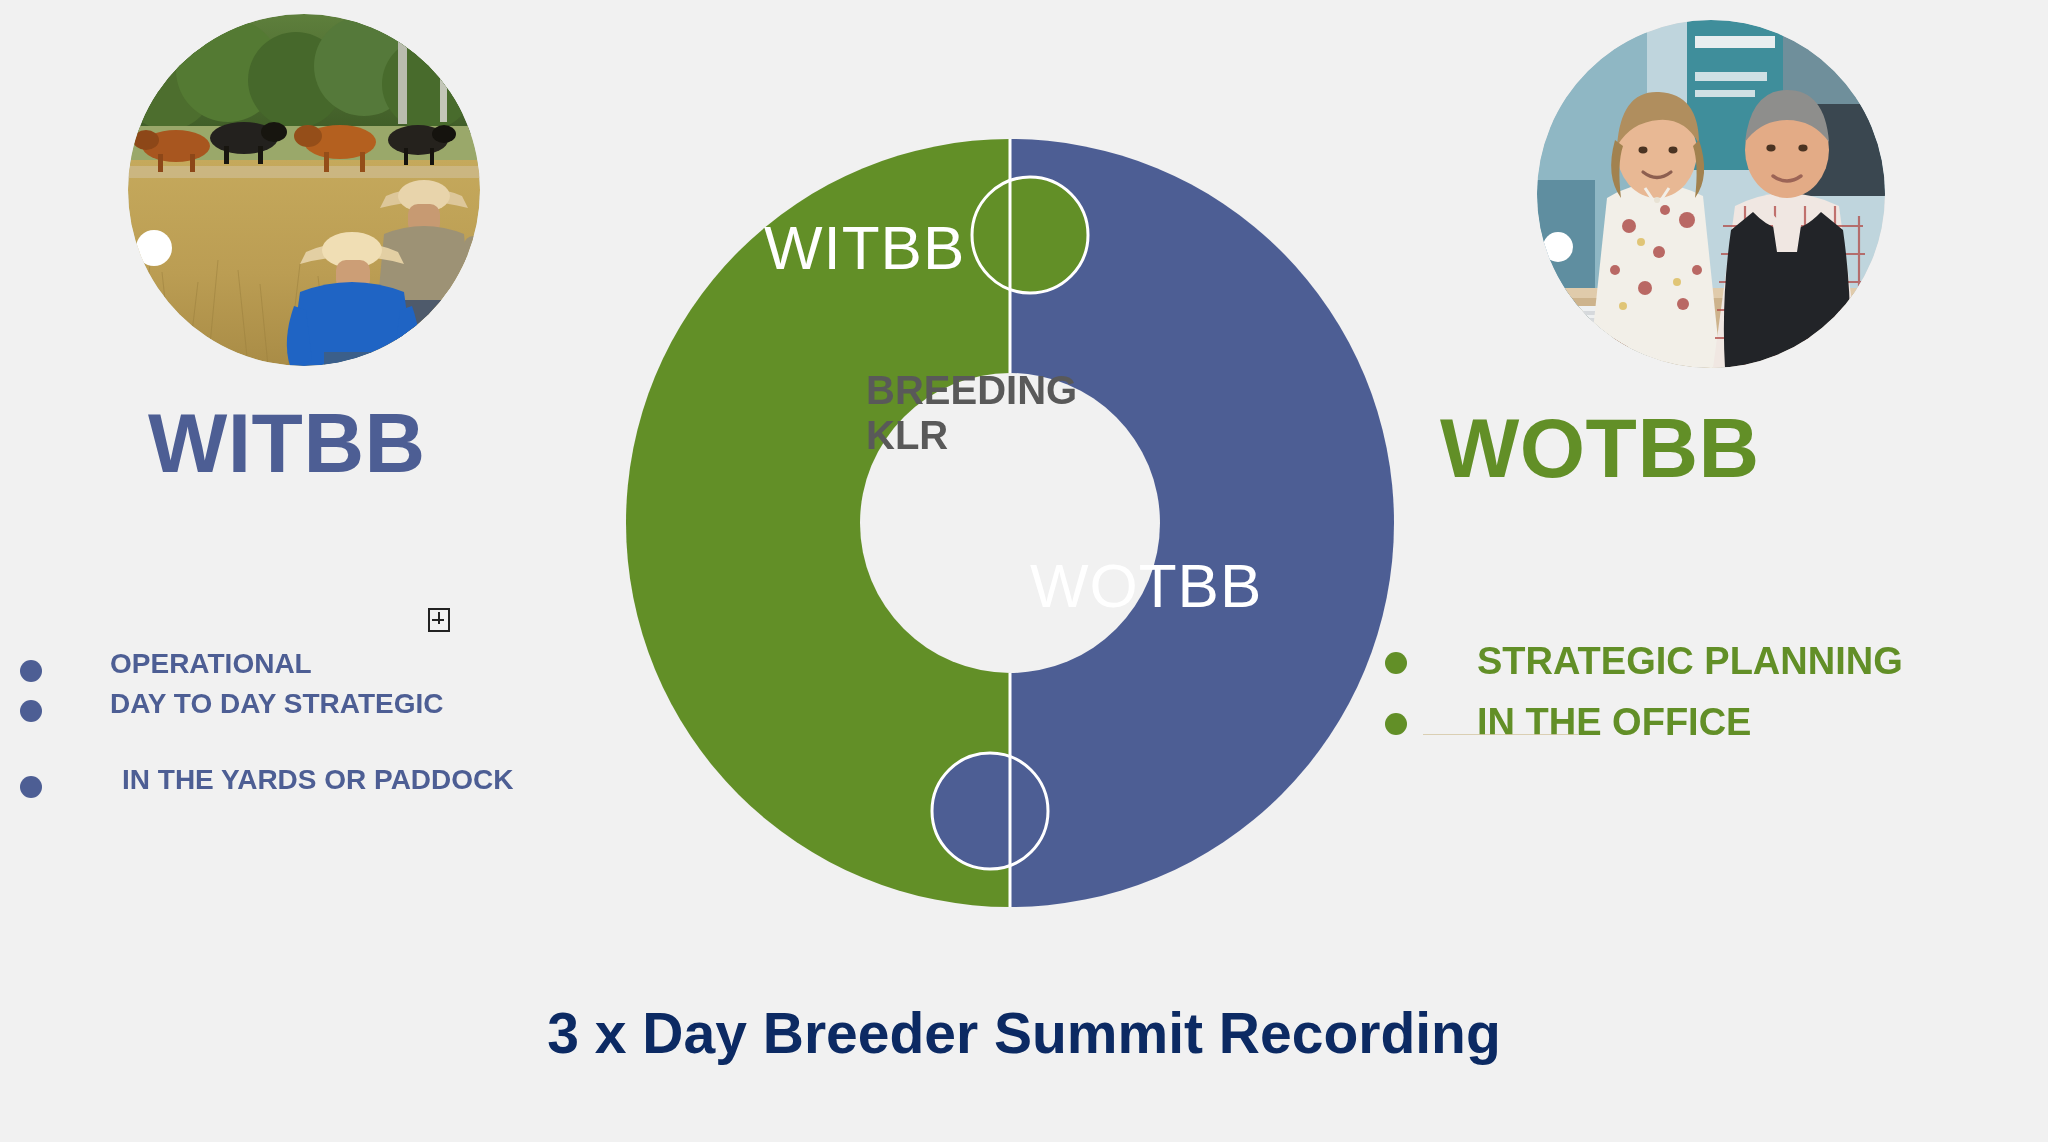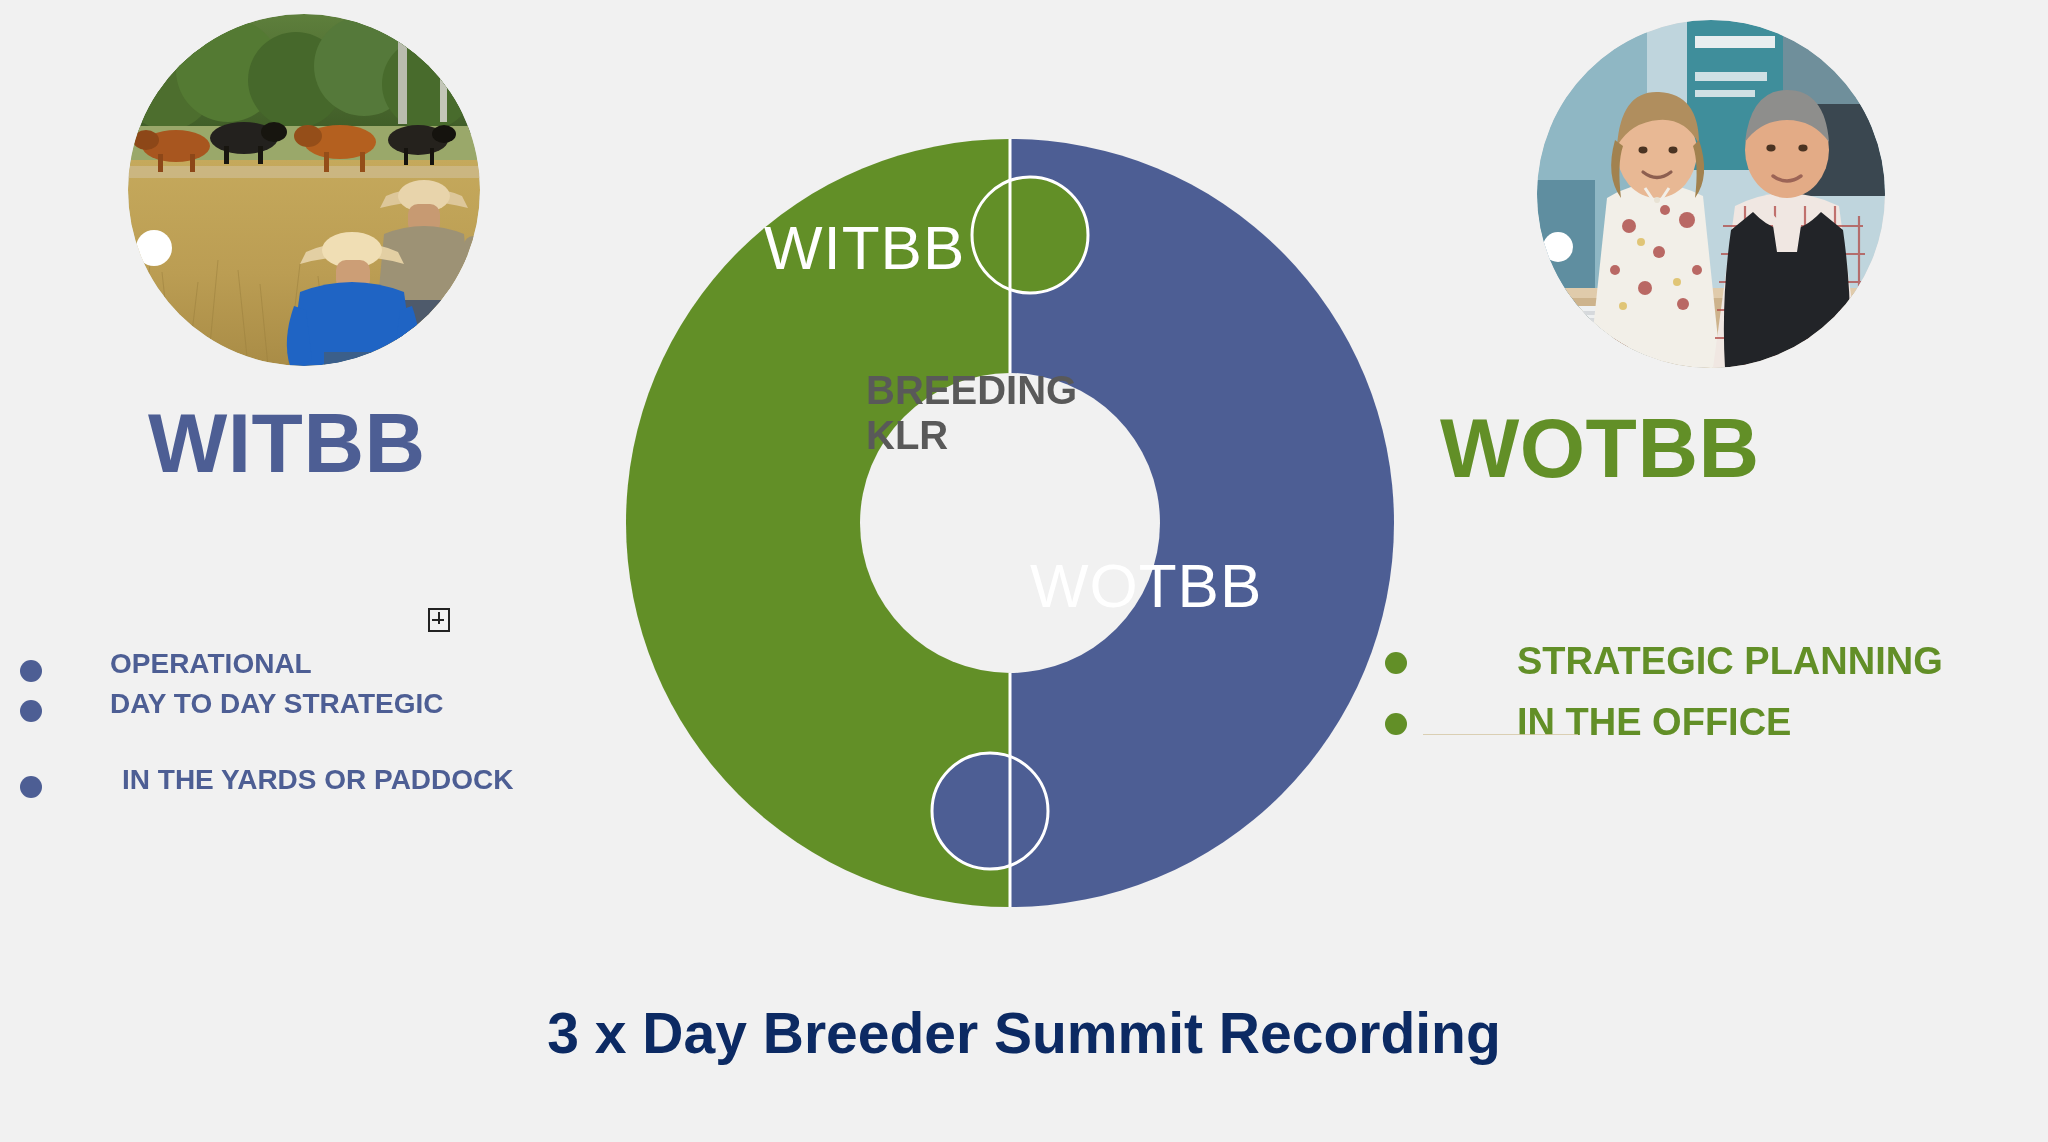--- a/index.html
+++ b/index.html
@@ -90,21 +90,21 @@
   #bullets-left li:nth-child(3) { margin-top: 42px; text-align: center; }
   #bullets-left li:nth-child(3) .label { margin-left: 80px; }
 
   #bullets-right {
     left: 1385px;
     top: 640px;
     font-size: 38px;
     color: #628f27;
   }
   #bullets-right .dot { background: #628f27; }
-  #bullets-right li { margin-bottom: 18px; gap: 40px; }
+  #bullets-right li { margin-bottom: 18px; }
   #bullets-right li .label { margin-left: 70px; }
 
   
   #office-connector {
     position: absolute;
     left: 1423px;
     top: 734px;
     width: 155px;
     height: 1px;
     background: #d6c9a8;

